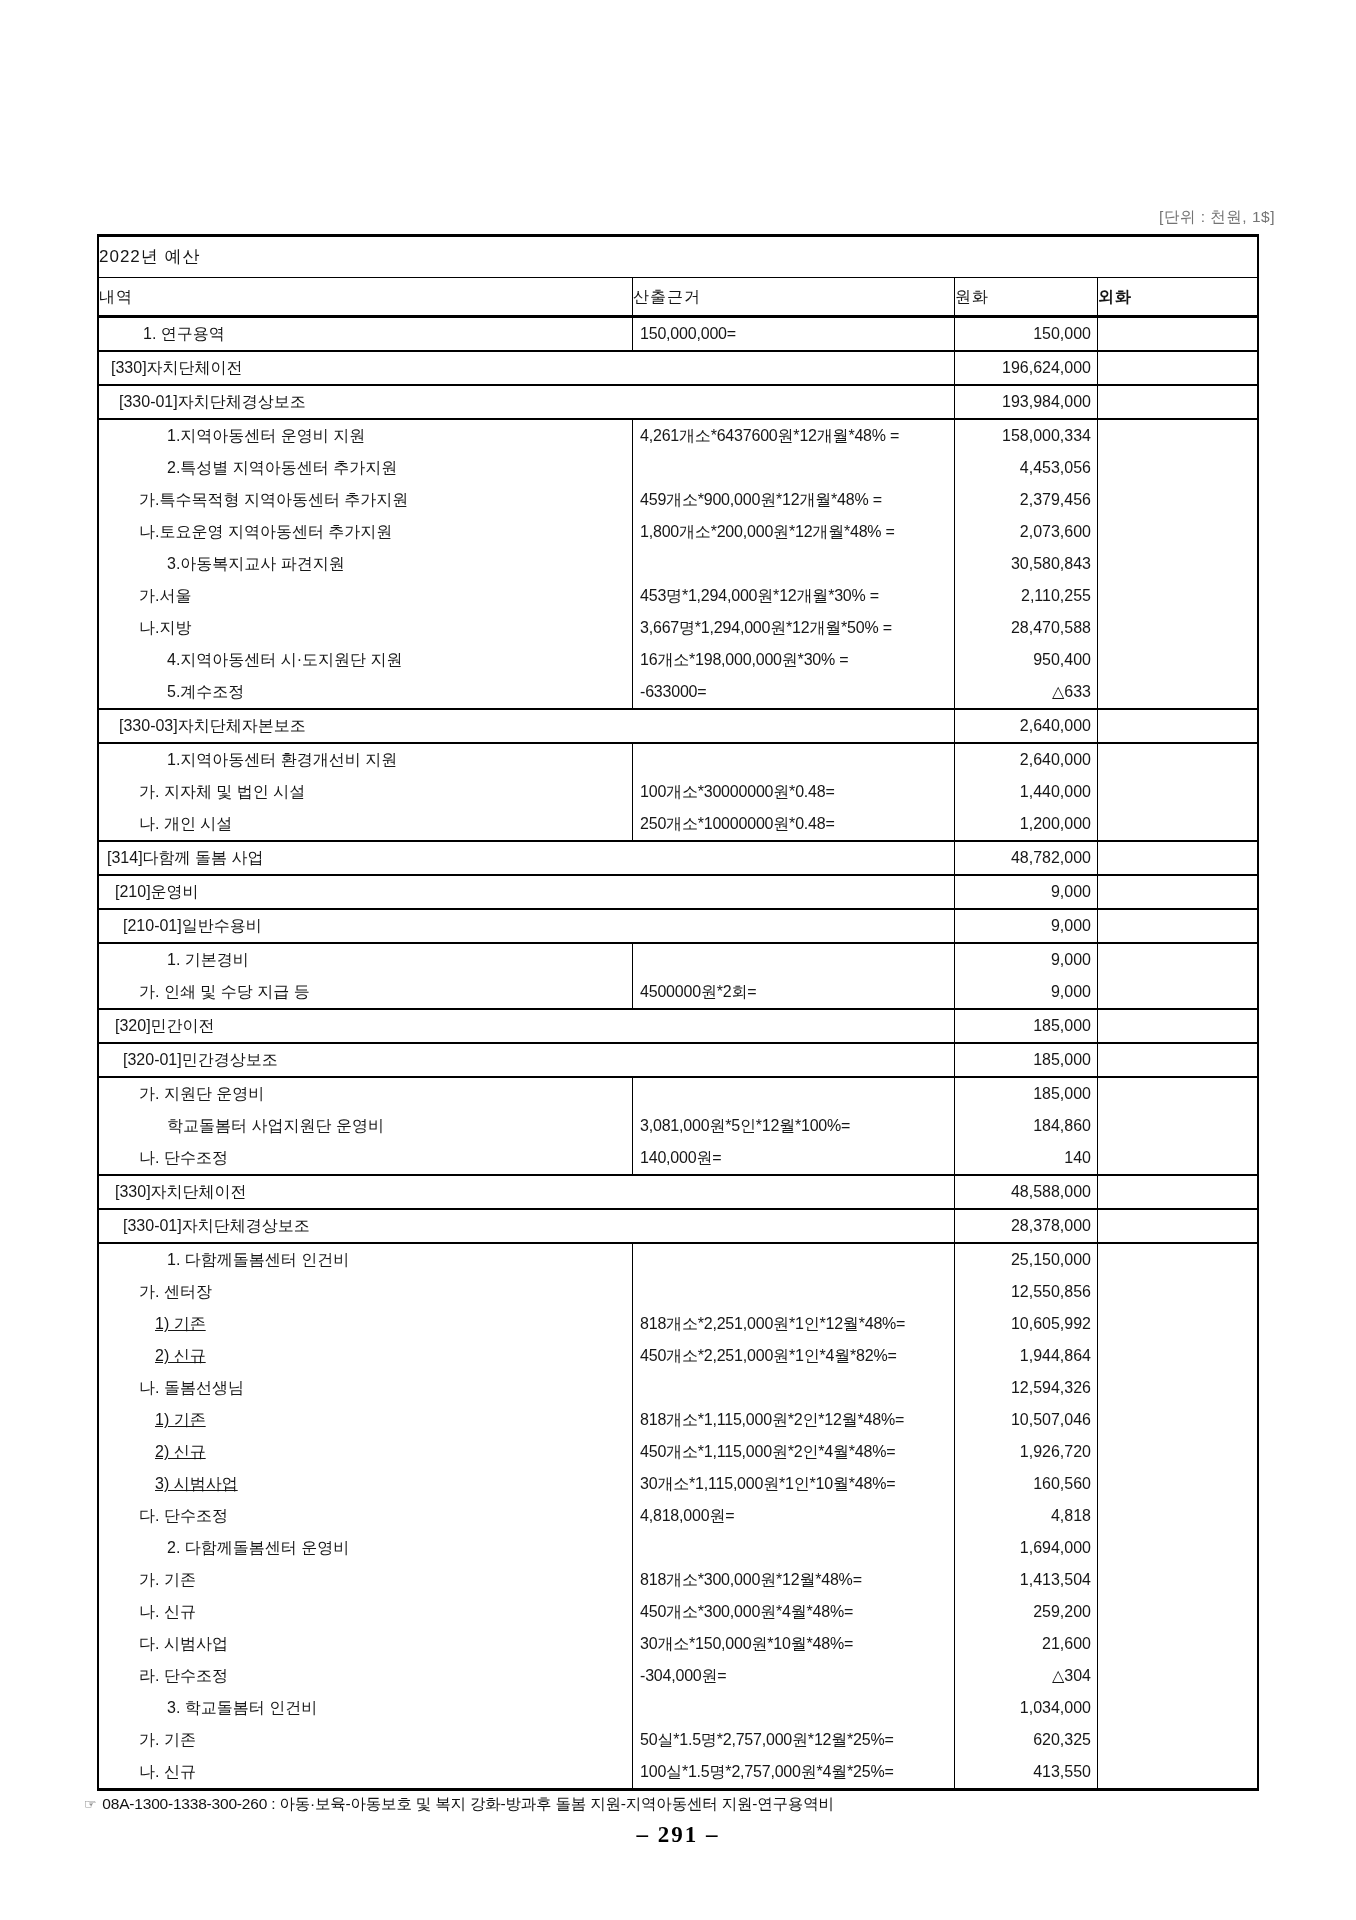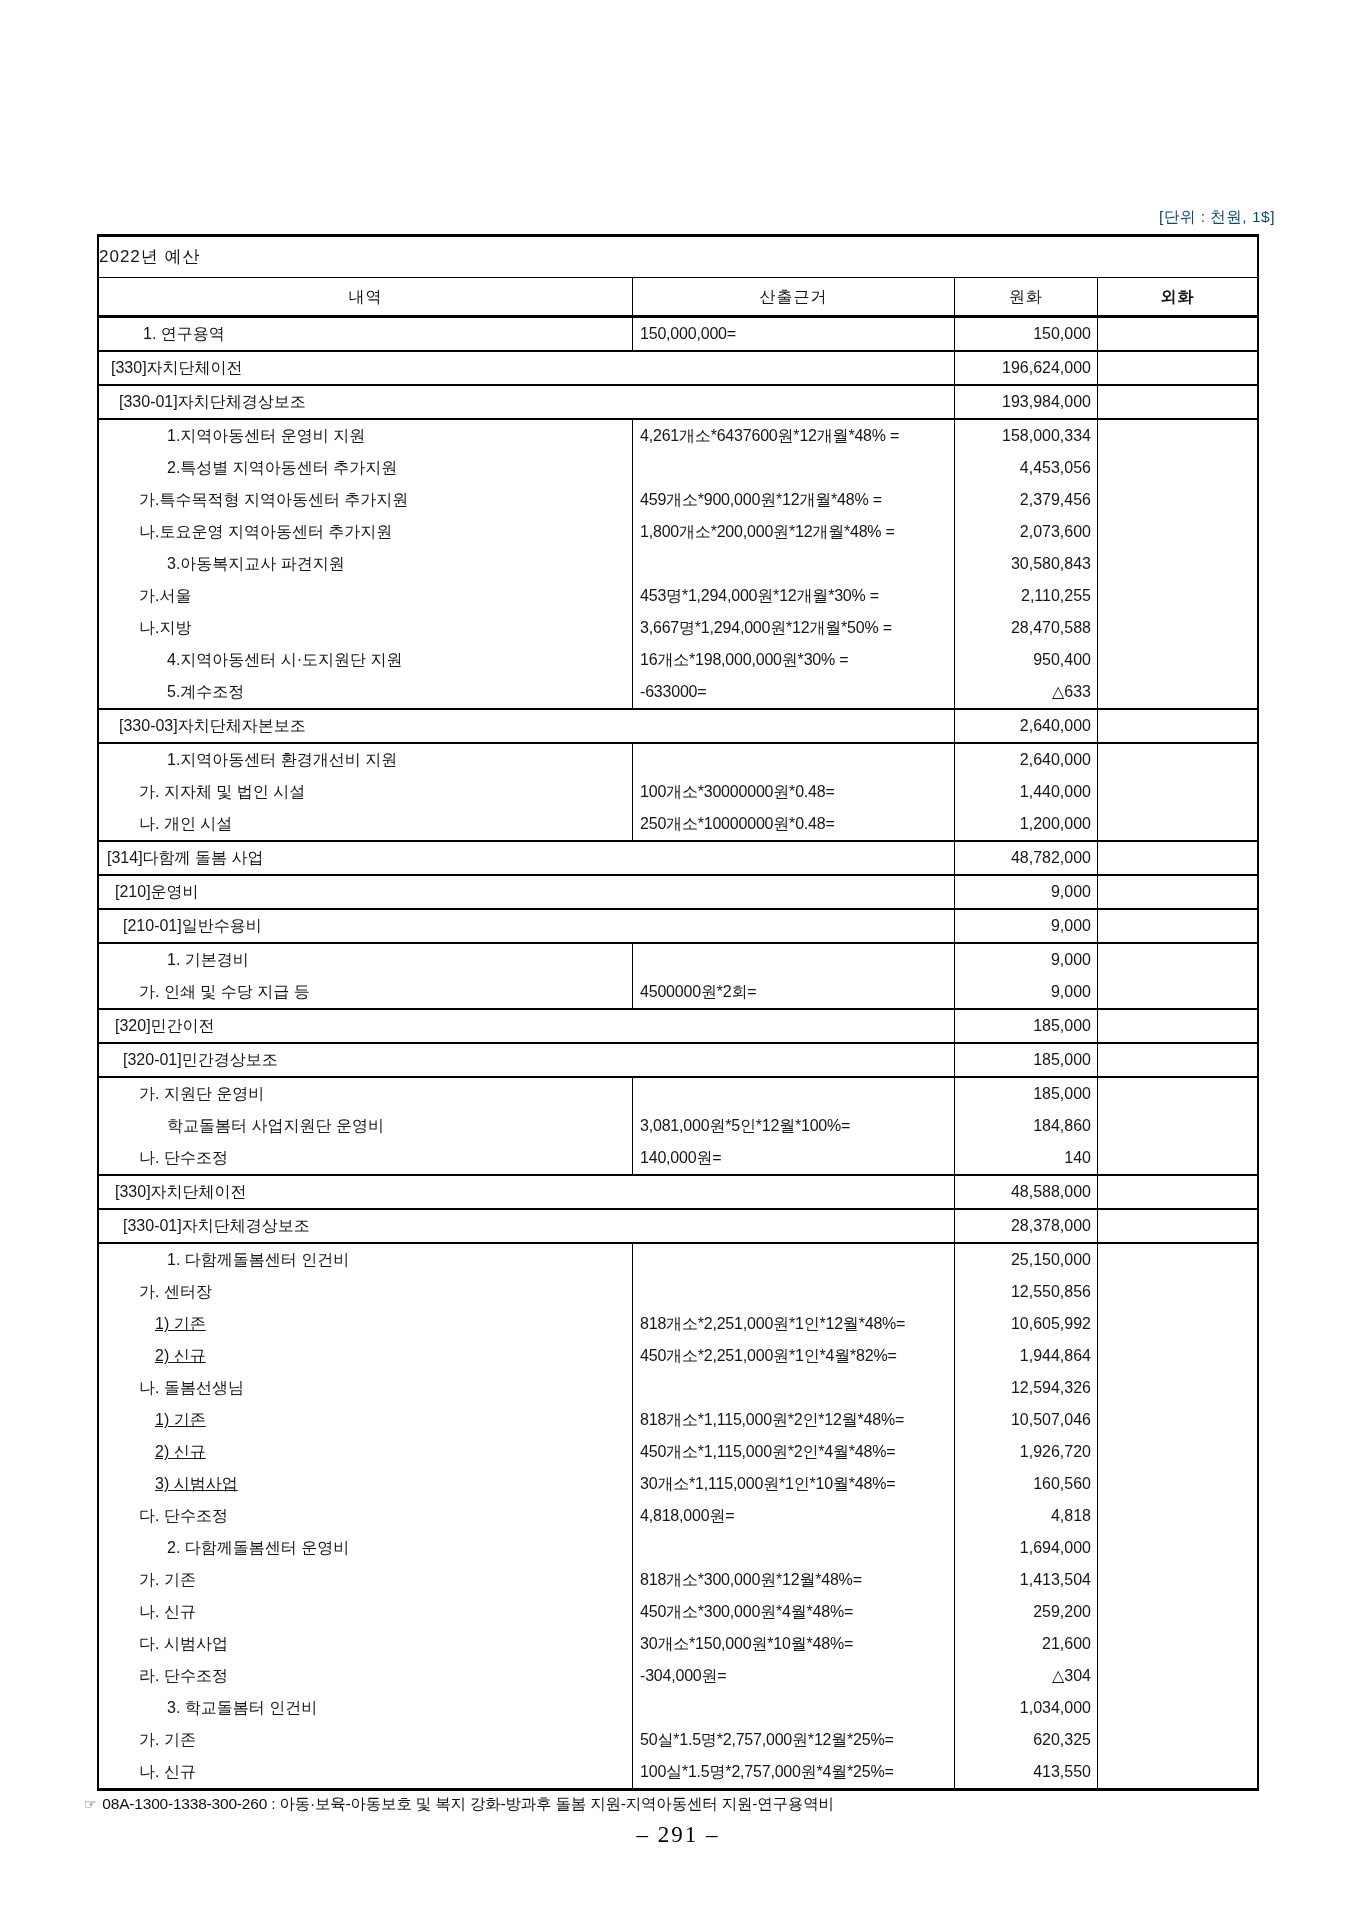--- a/index.html
+++ b/index.html
@@ -2,36 +2,36 @@
 <html><head>
 <meta charset="utf-8">
 <style>
   html,body{margin:0;padding:0;}
   body{
     width:1356px;height:1920px;background:#ffffff;position:relative;
     font-family:"Liberation Sans","DejaVu Sans",sans-serif;color:#161616;
     -webkit-font-smoothing:antialiased;
   }
   .unit-label{
-    position:absolute;top:207px;right:81px;font-size:15.5px;letter-spacing:.5px;color:#0c4a6e;
+    position:absolute;top:207px;right:81px;font-size:15.5px;letter-spacing:.5px;color:#737373;
   }
   .tbl{
     position:absolute;left:97px;top:234px;width:1162px;box-sizing:border-box;
     border:2px solid #000;border-top-width:3px;border-bottom-width:3px;background:#fff;
   }
   .title-row{
     height:40px;line-height:40px;text-align:left;font-size:17px;letter-spacing:1px;
     border-bottom:1px solid #000;
   }
   .hdr{
     display:grid;grid-template-columns:534px 322px 143px 159px;
     border-bottom:3px solid #000;height:37px;
   }
   .hdr > div{
-    line-height:37px;text-align:center;font-size:16px;letter-spacing:1px;
+    line-height:37px;text-align:left;font-size:16px;letter-spacing:1px;
     border-right:1px solid #000;
   }
   .hdr > div:last-child{border-right:none;font-weight:bold;}
   .block{display:grid;grid-template-columns:534px 322px 143px 159px;}
   .block + .block{border-top:2px solid #000;}
   .c{border-right:1px solid #000;min-height:32px;}
   .c:last-child{border-right:none;}
   .c.span2{grid-column:1 / 3;}
   .ln{height:32px;line-height:32px;font-size:16px;white-space:nowrap;overflow:hidden;}
   .formula{padding-left:7px;letter-spacing:-0.2px;}
@@ -39,21 +39,21 @@
   .i0{padding-left:8px;}  .i1{padding-left:16px;} .i2{padding-left:24px;}
   .i3{padding-left:32px;margin-left:36px;} .i4{padding-left:40px;} .i5{padding-left:56px;text-decoration:underline;}
   .i6{padding-left:44px;} .i7{padding-left:12px;} .i8{padding-left:20px;}
   .footnote{
     position:absolute;left:84px;top:1794px;font-size:15.5px;letter-spacing:-0.2px;color:#111;
     white-space:nowrap;
   }
   .footnote .marker{font-size:14px;padding-right:6px;color:#333;}
   .pageno{
     position:absolute;left:0;top:1822px;width:100%;text-align:center;
-    font-family:"Liberation Serif","DejaVu Serif",serif;font-size:23px;color:#000;letter-spacing:2px;
+    font-family:"Liberation Serif","DejaVu Serif",serif;font-size:23px;color:#000;letter-spacing:2px;font-weight:bold;
   }
 </style>
 </head>
 <body>
 
 <div class="unit-label">[단위 : 천원, 1$]</div>
 
 <div class="tbl">
   <div class="title-row">2022년 예산</div>
   <div class="hdr">

